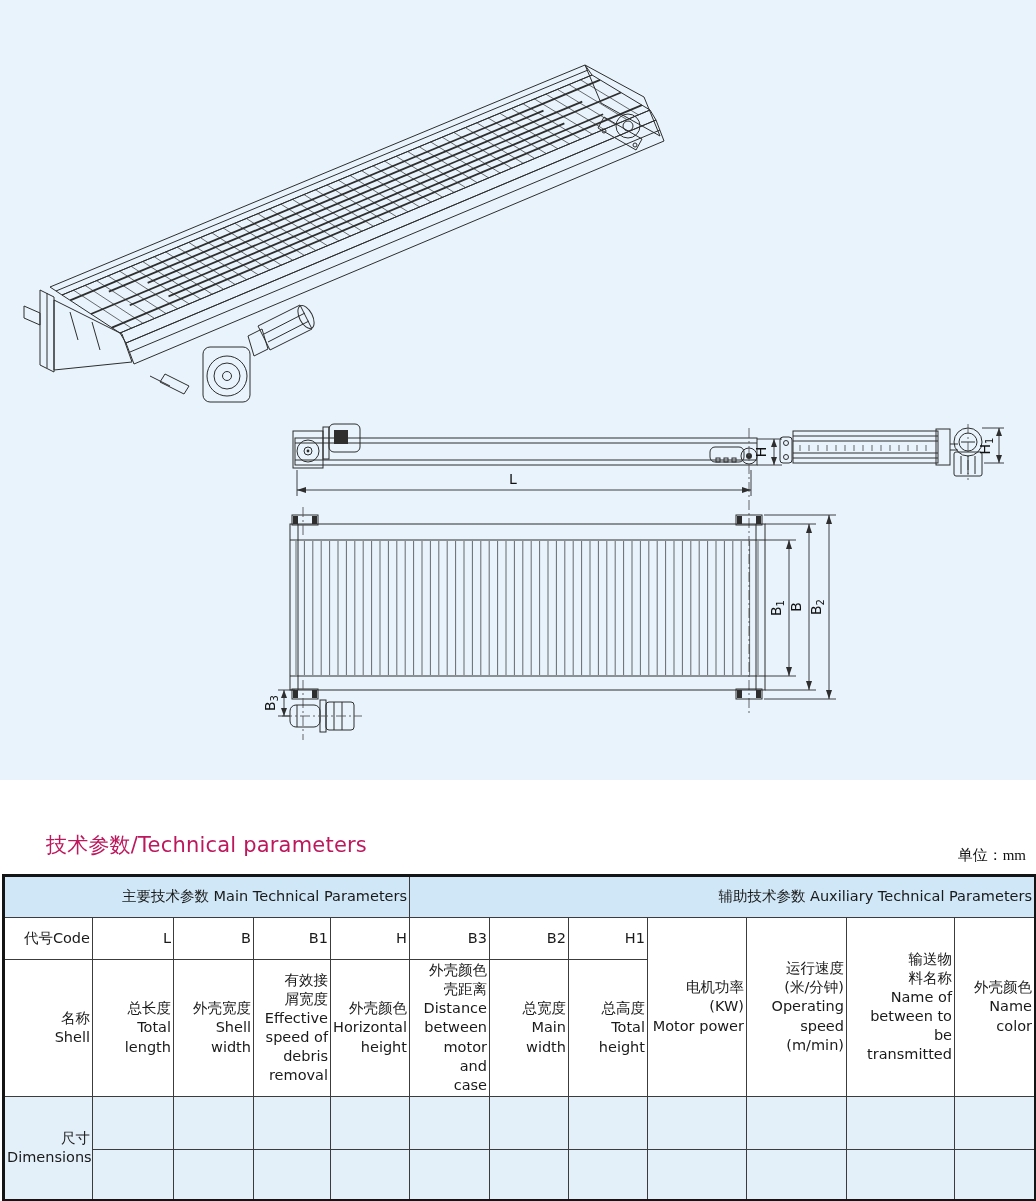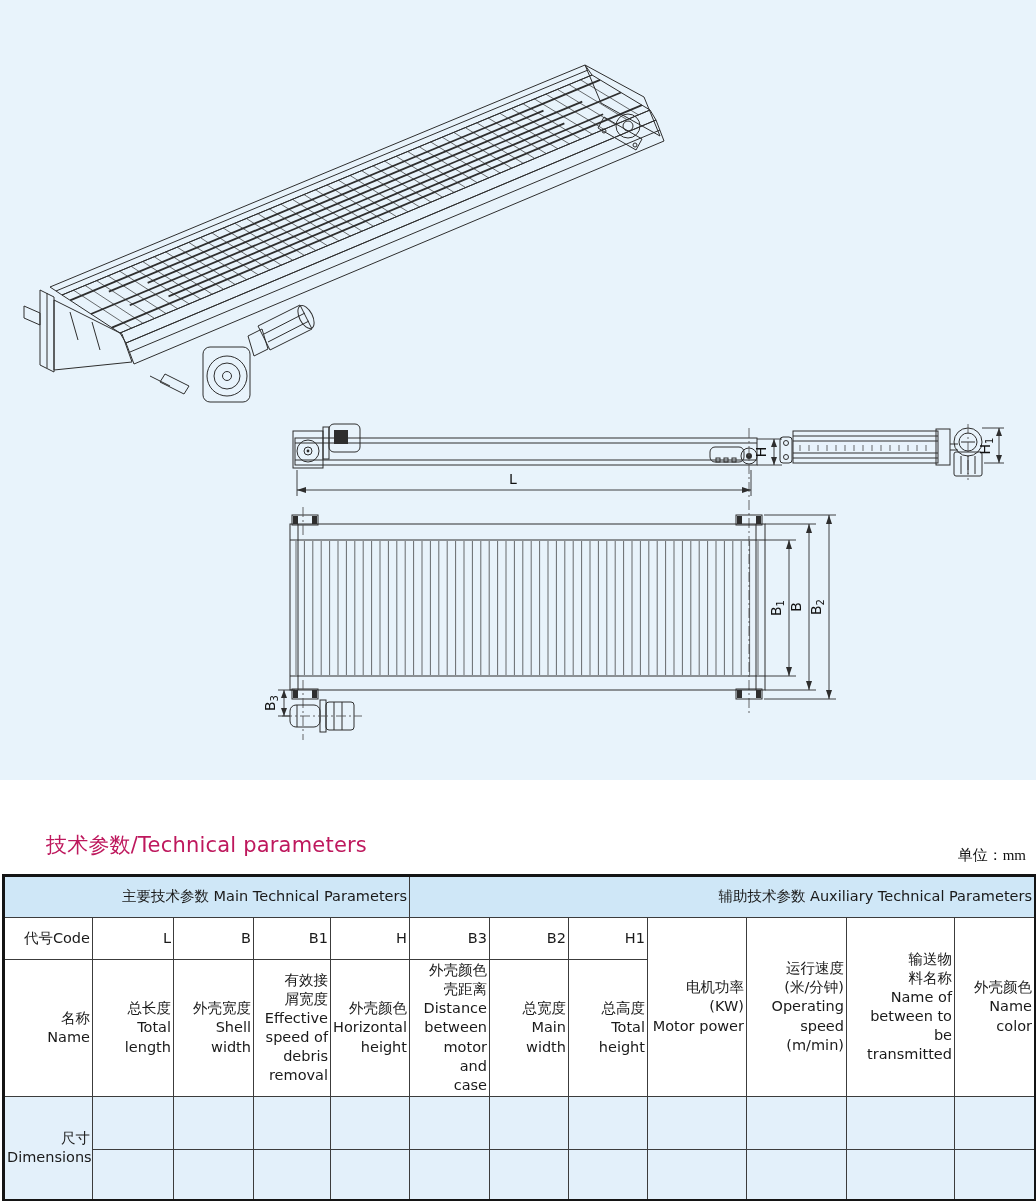--- a/index.html
+++ b/index.html
@@ -407,21 +407,21 @@
         <td rowspan="2">输送物
 料名称
 Name of
 between to be
 transmitted</td>
         <td rowspan="2">外壳颜色
 Name color</td>
       </tr>
       <tr class="r-name">
         <td class="thick-r">名称
-Name</td>
+Shell</td>
         <td>总长度
 Total
 length</td>
         <td>外壳宽度
 Shell width</td>
         <td>有效接
 屑宽度
 Effective
 speed of
 debris

